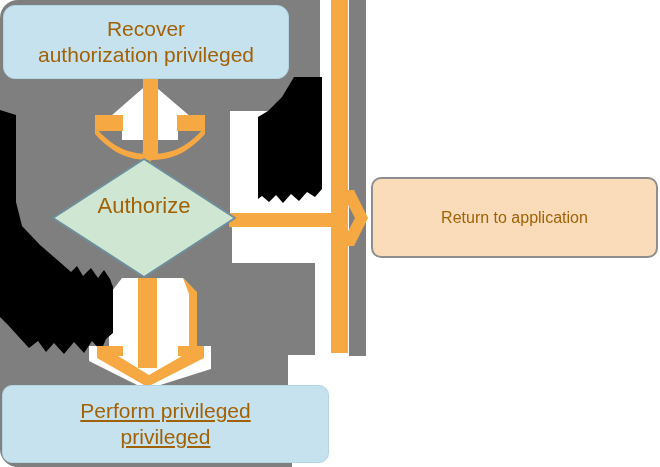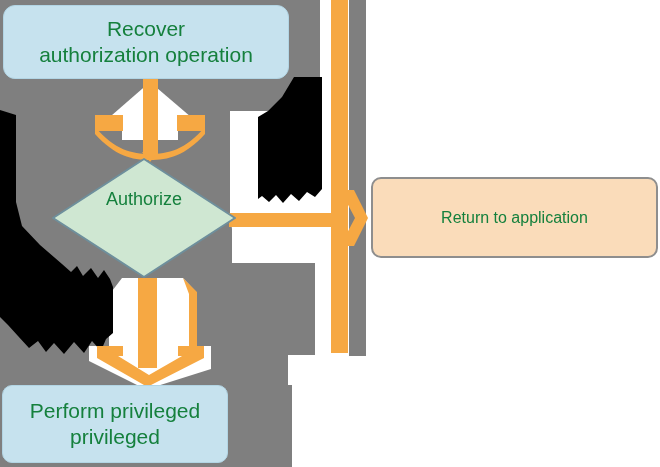--- a/index.html
+++ b/index.html
@@ -1,26 +1,26 @@
 <!DOCTYPE html>
 <html><head>
 <meta charset="utf-8">
 <style>
   html,body{margin:0;padding:0;background:#ffffff;}
   #stage{
     position:relative;width:660px;height:467px;overflow:hidden;
     font-family:"Liberation Sans","DejaVu Sans",sans-serif;
-    color:#15803d;background:#ffffff;
+    color:#a16207;background:#ffffff;border-radius:18px;
   }
   #shapes{position:absolute;left:0;top:0;width:660px;height:467px;}
   .node{position:absolute;display:flex;flex-direction:column;justify-content:center;align-items:center;text-align:center;box-sizing:border-box;line-height:1.22;}
   .blue{background:#c6e2ee;border-radius:12px;border:1px solid #b2d5e4;font-size:21px;}
   #recover-box{left:3px;top:5px;width:286px;height:74px;}
-  #perform-box{left:2px;top:385px;width:226px;height:78px;border-radius:10px;}
-  #authorize-label{left:52px;top:185px;width:184px;height:30px;font-size:18px;background:transparent;border:none;}
+  #perform-box{left:2px;top:385px;width:327px;height:78px;border-radius:10px;text-decoration:underline;}
+  #authorize-label{left:52px;top:191px;width:184px;height:30px;font-size:22px;background:transparent;border:none;}
   #return-box{
     left:371px;top:177px;width:287px;height:81px;
     background:#fadcba;border:2px solid #8e8e8e;border-radius:10px;font-size:16px;
   }
   .line{display:block;}
 </style>
 </head>
 <body>
 
 <div id="stage">
@@ -57,21 +57,21 @@
     <path fill="#f6a843" d="M183,278 L197,292 L197,352 L189,352 L189,294 Z"></path>
     <rect x="97" y="346" width="26" height="10" fill="#f6a843"></rect>
     <rect x="178" y="346" width="26" height="10" fill="#f6a843"></rect>
     <path fill="#f6a843" d="M97,348 L97,358 L144,385 L151,385 L204,358 L204,348 L196,348 L149,375 L105,348 Z"></path>
 
     <polygon points="144,159 235,218 144,277 53,218" fill="#cfe7d2" stroke="#6e8f9c" stroke-width="2" stroke-linejoin="round"></polygon>
   </svg>
 
   <div class="node blue" id="recover-box">
     <span class="line">Recover</span>
-    <span class="line">authorization operation</span>
+    <span class="line">authorization privileged</span>
   </div>
 
   <div class="node" id="authorize-label">
     <span class="line">Authorize</span>
   </div>
 
   <div class="node" id="return-box">
     <span class="line">Return to application</span>
   </div>
 

